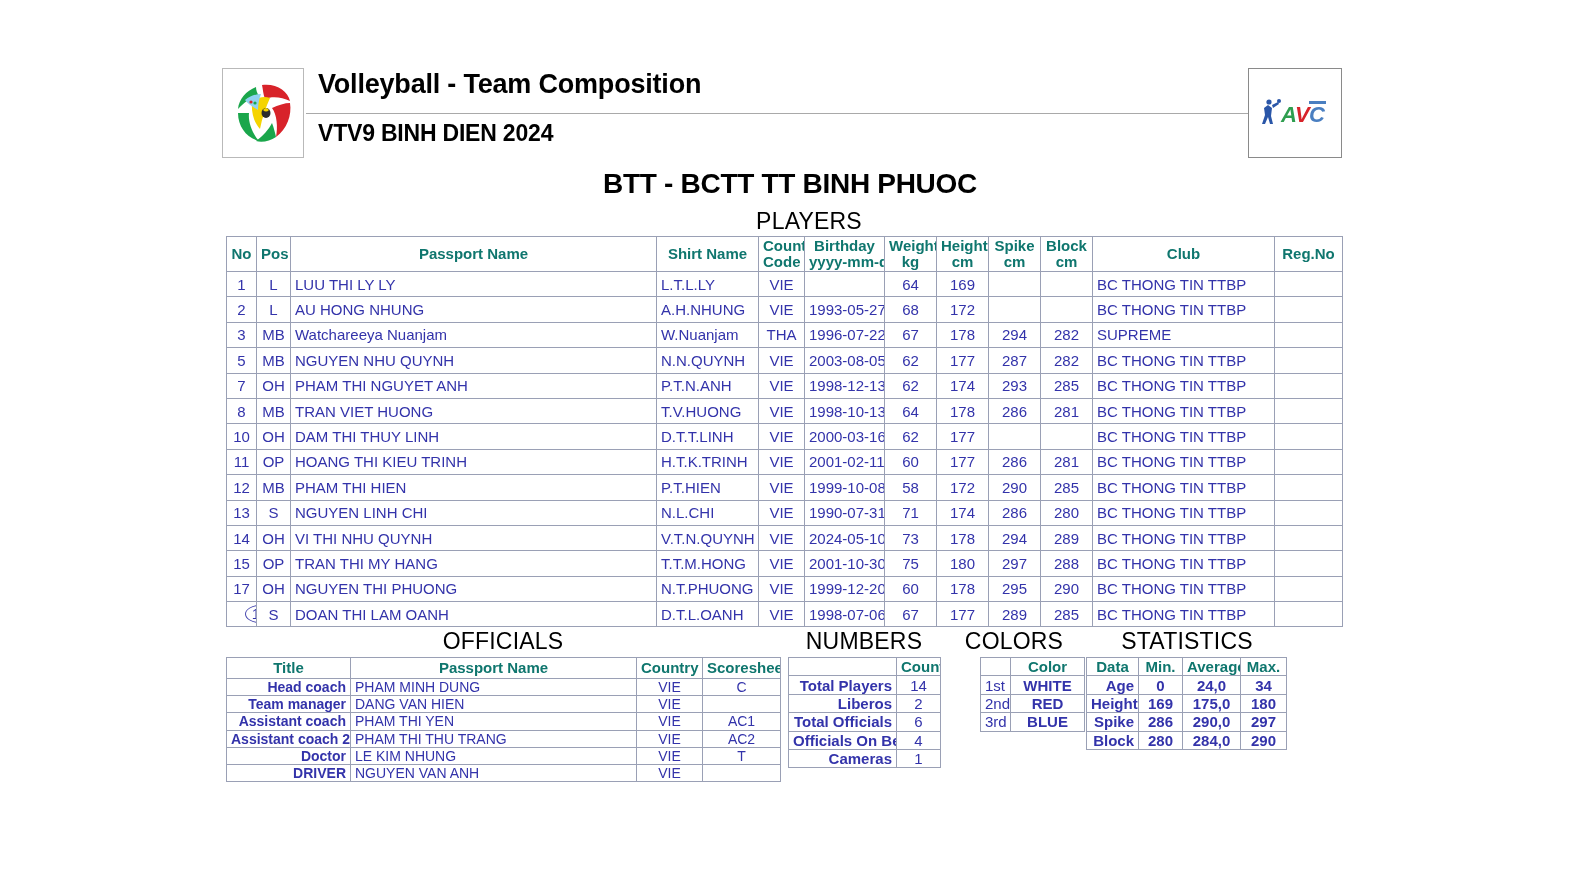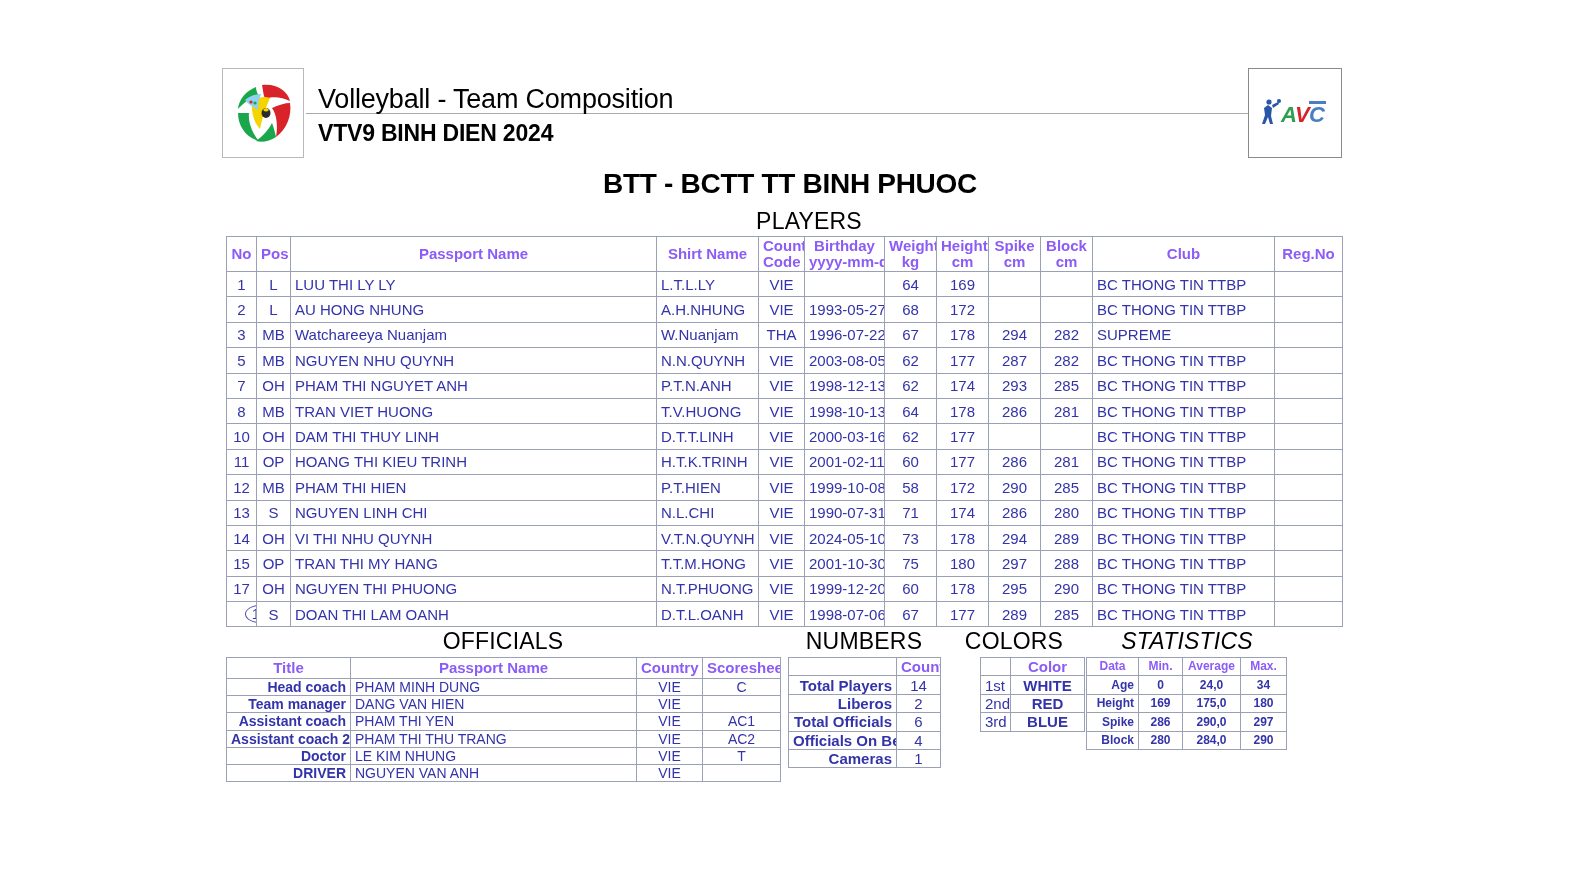--- a/index.html
+++ b/index.html
@@ -27,22 +27,22 @@
   .avc-box {
     position: absolute; left: 1026px; top: 0; width: 94px; height: 90px;
     border: 1px solid #8a8a8a; background: #fff; box-sizing: border-box;
     display: flex; align-items: center; justify-content: center;
   }
   .header-rule {
     position: absolute; left: 84px; top: 45px; width: 942px; height: 1px;
     background: #a9a9a9;
   }
   .title-main {
-    position: absolute; left: 96px; top: 16px;
-    font-size: 27px; font-weight: normal; letter-spacing: -0.2px; white-space: nowrap;
+    position: absolute; left: 96px; top: 1px;
+    font-size: 27px; font-weight: bold; letter-spacing: -0.2px; white-space: nowrap;
   }
   .title-sub {
     position: absolute; left: 96px; top: 52px;
     font-size: 23px; font-weight: bold; letter-spacing: -0.2px; white-space: nowrap;
   }
 
   
   .team-name {
     position: absolute; left: 0; top: 168px; width: 1580px; text-align: center;
     font-size: 28px; font-weight: bold; letter-spacing: -0.3px;
@@ -52,21 +52,21 @@
     font-size: 23px; letter-spacing: 0.2px; padding-left: 33px;
   }
 
   
   table { border-collapse: collapse; table-layout: fixed; }
   .grid, .grid th, .grid td { border: 1px solid #9aa0b5; }
   .grid th, .grid td {
     font-size: 15px; padding: 0 4px; height: 25px; box-sizing: border-box;
     overflow: hidden; white-space: nowrap;
   }
-  .grid th { font-weight: bold; text-align: center; color: #8b5cf6; line-height: 1.05; }
+  .grid th { font-weight: bold; text-align: center; color: #0f766e; line-height: 1.05; }
   .grid td { color: #3333aa; }
   .c { text-align: center; }
   .l { text-align: left; }
   .hdr-two { font-size: 13px; }
 
   
   .players-wrap { position: absolute; left: 226px; top: 236px; }
   #players-table { width: 1116px; }
   #players-table th { height: 35px; }
   #players-table td { height: 25.4px; }
@@ -85,21 +85,21 @@
   .cap-mark {
     display: inline-block; min-width: 22px; padding: 0 3px;
     border: 1.4px solid #4a4ab0; border-radius: 50%; line-height: 16px; margin-left: 14px;
   }
 
   
   .sec-title { position: absolute; font-size: 23px; letter-spacing: 0.2px; text-align: center; }
   #officials-title { left: 226px; top: 628px; width: 554px; }
   #numbers-title   { left: 786px; top: 628px; width: 156px; }
   #colors-title    { left: 950px; top: 628px; width: 128px; }
-  #statistics-title{ left: 1086px; top: 628px; width: 202px; font-style: italic; }
+  #statistics-title{ left: 1086px; top: 628px; width: 202px; }
 
   
   .officials-wrap { position: absolute; left: 226px; top: 657px; }
   #officials-table { width: 554px; }
   #officials-table th, #officials-table td { height: 17.2px; font-size: 14px; }
   #officials-table th { height: 21px; font-size: 15px; }
   .of-col-title { width: 124px; }
   .of-col-name  { width: 286px; }
   .of-col-ctry  { width: 66px; }
   .of-col-sheet { width: 78px; }
@@ -122,21 +122,21 @@
   #colors-table { width: 104px; }
   #colors-table th, #colors-table td { height: 18.4px; font-size: 15px; }
   .cl-col-rank { width: 30px; }
   .cl-col-val  { width: 74px; }
   .rank-cell { color: #000; font-weight: normal; text-align: left; font-size: 12.5px; }
   .color-val { color: #3333cc; font-weight: bold; text-align: center; }
 
   
   .stats-wrap { position: absolute; left: 1086px; top: 657px; }
   #stats-table { width: 200px; }
-  #stats-table th, #stats-table td { height: 18.4px; font-size: 12px; }
+  #stats-table th, #stats-table td { height: 18.4px; font-size: 15px; }
   .st-col-data { width: 52px; }
   .st-col-min  { width: 44px; }
   .st-col-avg  { width: 58px; }
   .st-col-max  { width: 46px; }
   .st-data-lbl { color: #000; font-weight: bold; text-align: right; }
   .st-val { color: #3333cc; font-weight: bold; text-align: center; }
   .avg-hdr { font-size: 12px; }
 </style>
 </head>
 <body>

